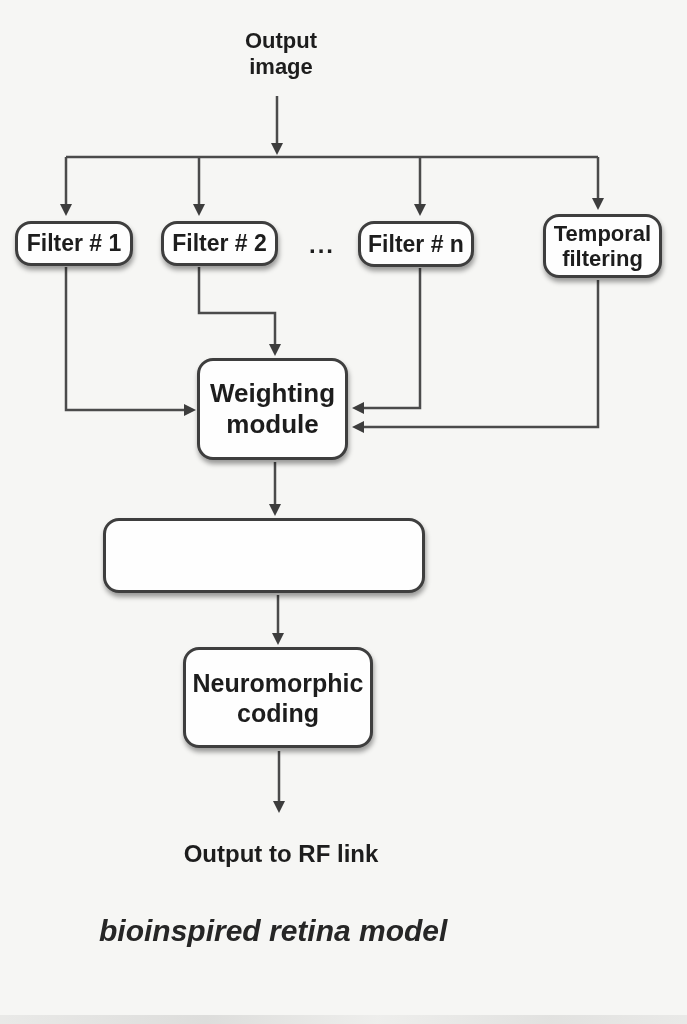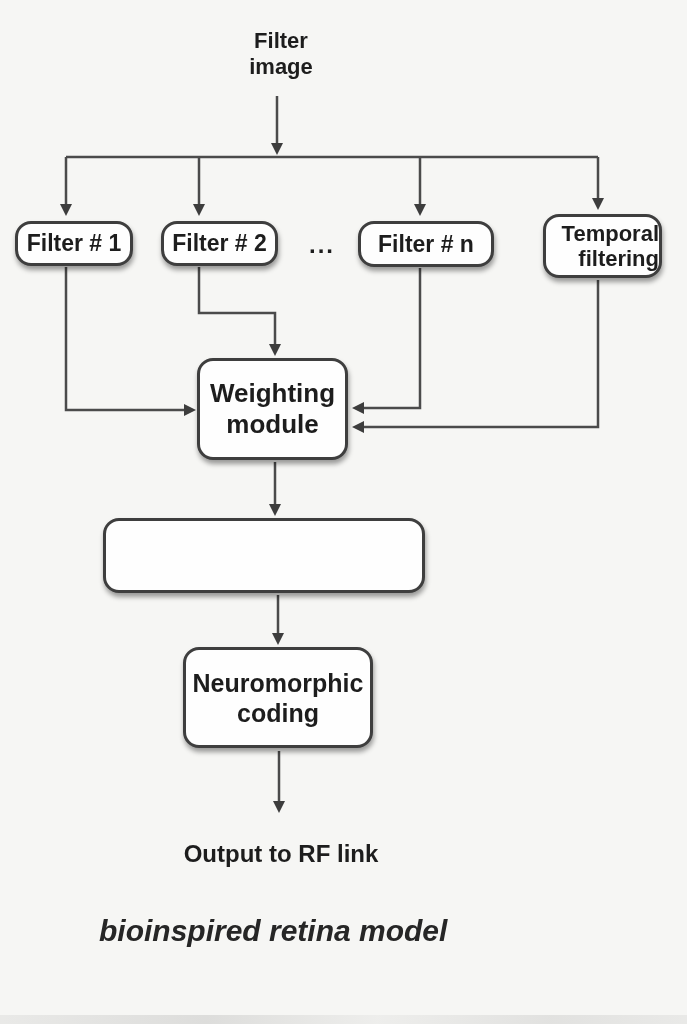--- a/index.html
+++ b/index.html
@@ -35,22 +35,22 @@
   }
   .freetext{
     position:absolute;font-weight:bold;text-align:center;
     white-space:nowrap;
   }
   
   #input-label{left:201px;top:28px;width:160px;font-size:22px;line-height:26px;}
   #filter1-box{left:15px;top:221px;width:118px;height:45px;font-size:23px;}
   #filter2-box{left:161px;top:221px;width:117px;height:45px;font-size:23px;}
   #ellipsis{left:297px;top:231px;width:50px;font-size:24px;letter-spacing:2px;}
-  #filtern-box{left:358px;top:221px;width:136px;height:46px;font-size:23px;}
-  #temporal-box{left:543px;top:214px;width:119px;height:64px;font-size:22px;line-height:25px;align-items:flex-end;}
+  #filtern-box{left:358px;top:221px;width:116px;height:46px;font-size:23px;}
+  #temporal-box{left:543px;top:214px;width:119px;height:64px;font-size:22px;line-height:25px;}
   #weighting-box{left:197px;top:358px;width:151px;height:102px;font-size:26px;line-height:31px;}
   #micro-box{left:103px;top:518px;width:322px;height:75px;font-size:24px;line-height:29px;}
   #neuro-box{left:183px;top:647px;width:190px;height:101px;font-size:25px;line-height:30px;}
   #output-label{left:141px;top:840px;width:280px;font-size:24px;}
   .caption{
     position:absolute;left:99px;top:912px;width:520px;
     font-size:30px;line-height:38px;
     font-weight:bold;font-style:italic;
     color:var(--caption-text);
     text-align:left;
@@ -86,21 +86,21 @@
         <path d="M199,267 V313 H275 V344" marker-end="url(#ah)"></path>
         <path d="M420,268 V408 H364" marker-end="url(#ah)"></path>
         <path d="M598,280 V427 H364" marker-end="url(#ah)"></path>
         <path d="M275,462 V504" marker-end="url(#ah)"></path>
         <path d="M278,595 V633" marker-end="url(#ah)"></path>
         <path d="M279,751 V801" marker-end="url(#ah)"></path>
       </g>
     </svg>
 
     <div class="freetext" id="input-label">
-      <div>Filter</div>
+      <div>Output</div>
       <div>image</div>
     </div>
 
     <div class="box" id="filter1-box">
       <span>Filter # 1</span>
     </div>
     <div class="box" id="filter2-box">
       <span>Filter # 2</span>
     </div>
     <div class="freetext" id="ellipsis">...</div>

